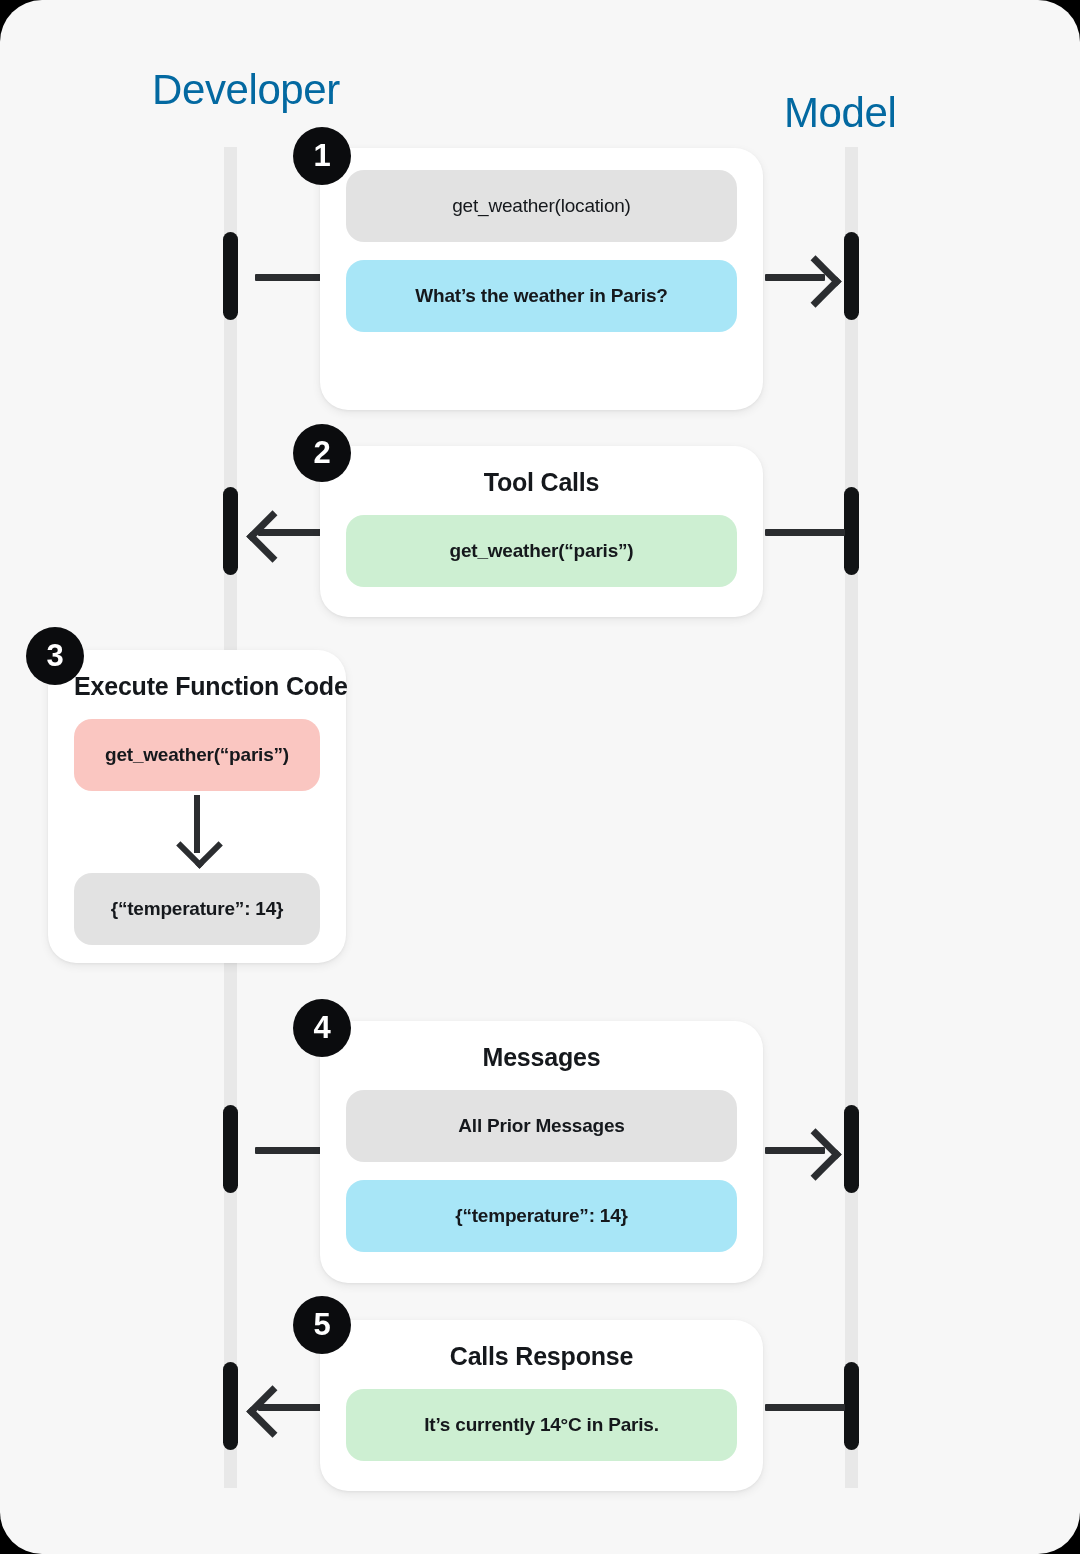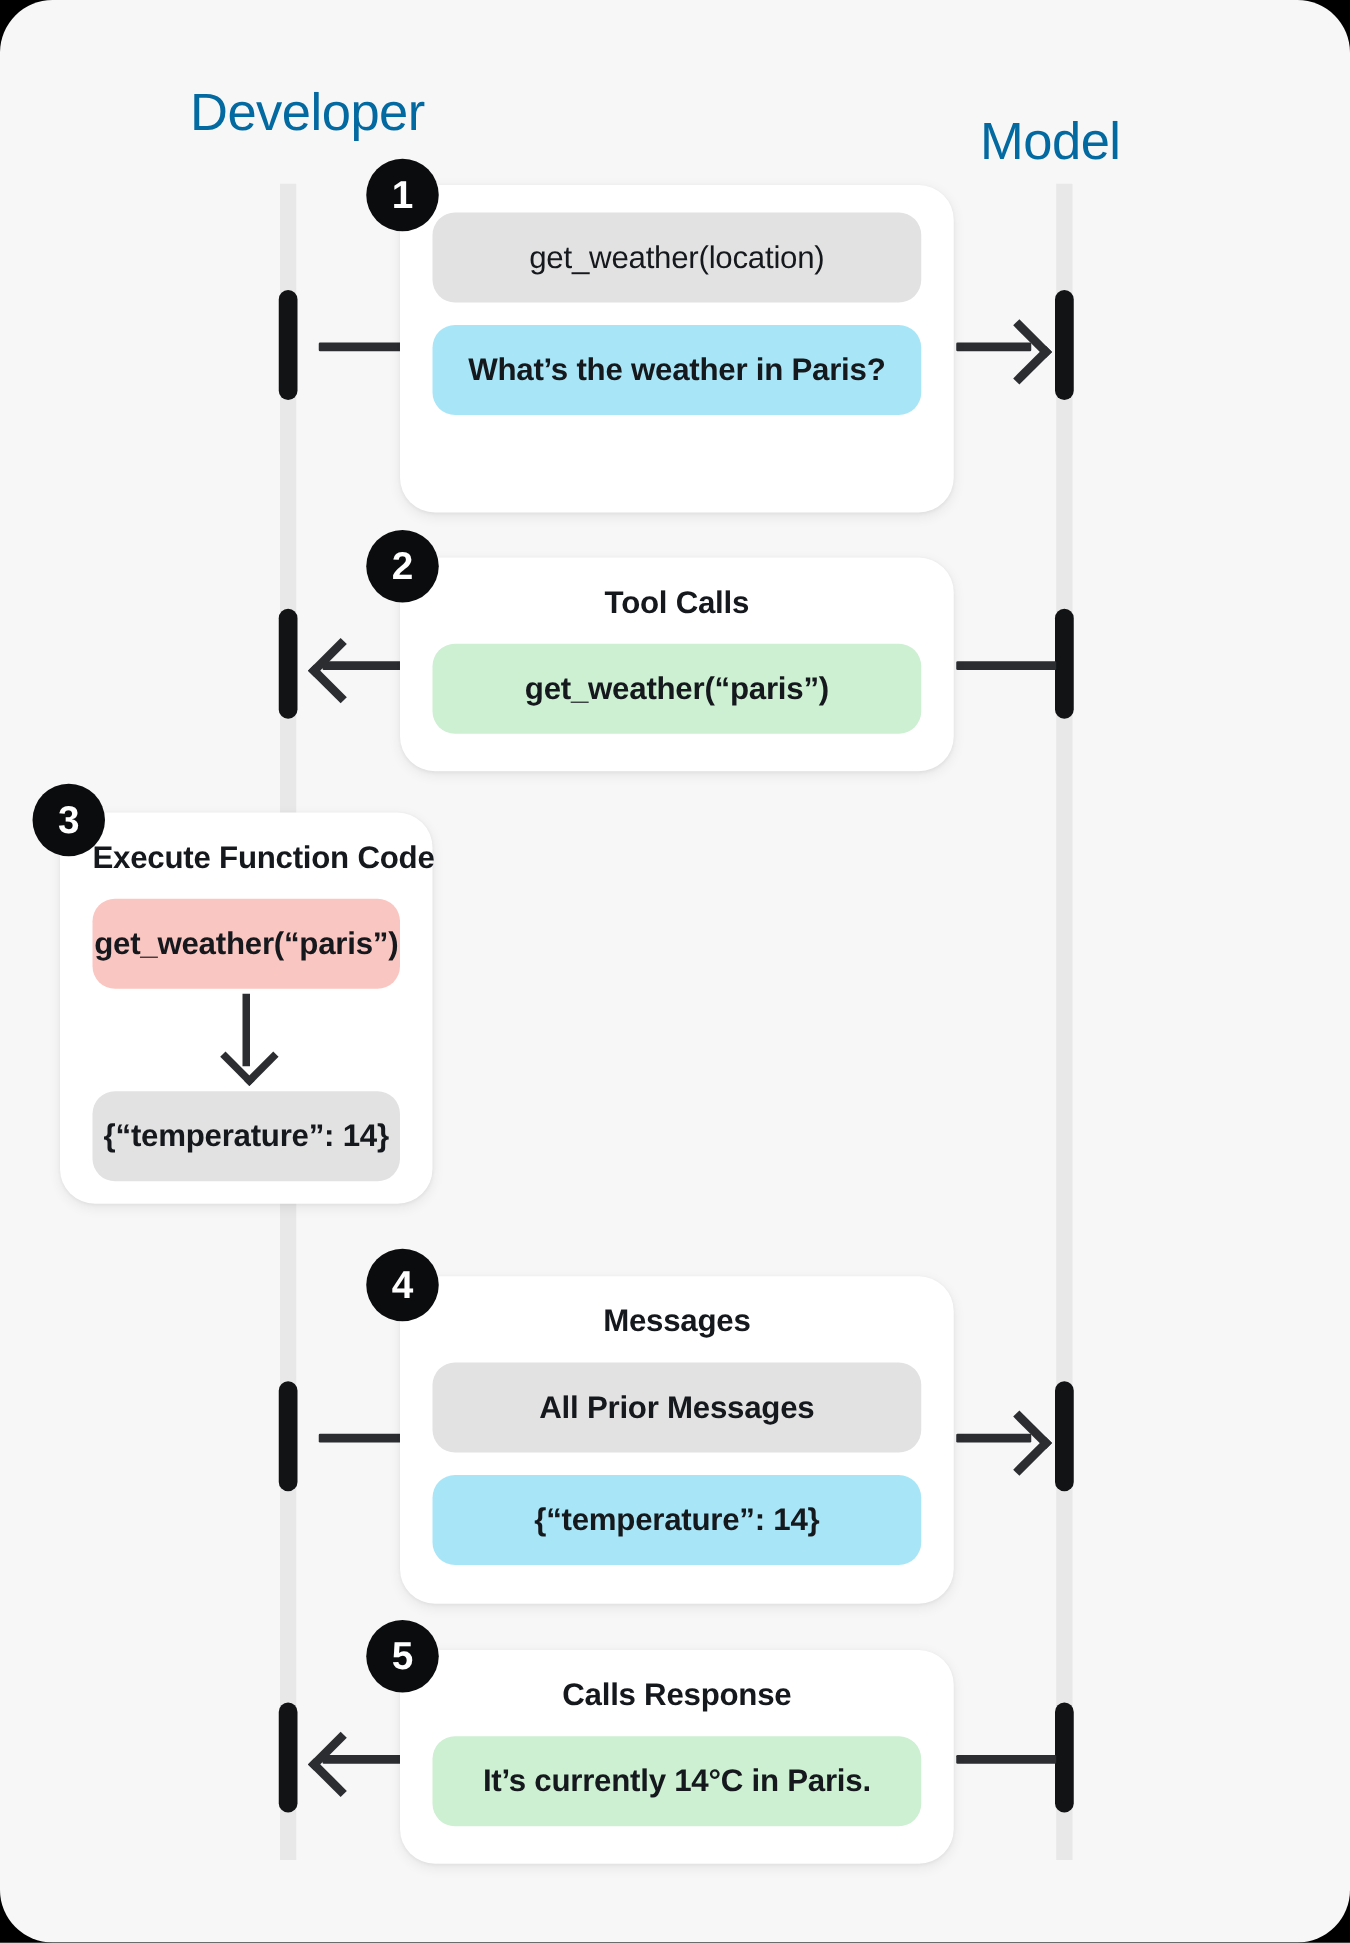--- a/index.html
+++ b/index.html
@@ -92,21 +92,21 @@
     white-space: nowrap;
   }
 
   
   .pill {
     display: flex;
     align-items: center;
     justify-content: center;
     height: 72px;
     border-radius: 18px;
-    font-size: 25px;
+    font-size: 19px;
     color: #15181C;
     letter-spacing: -0.2px;
     white-space: nowrap;
     margin-bottom: 18px;
     box-sizing: border-box;
   }
   .pill:last-child { margin-bottom: 0; }
   .pill.gray  { background: #E2E2E2; }
   .pill.blue  { background: #A8E6F7; font-weight: 700; }
   .pill.green { background: #CDEFD2; font-weight: 700; }

